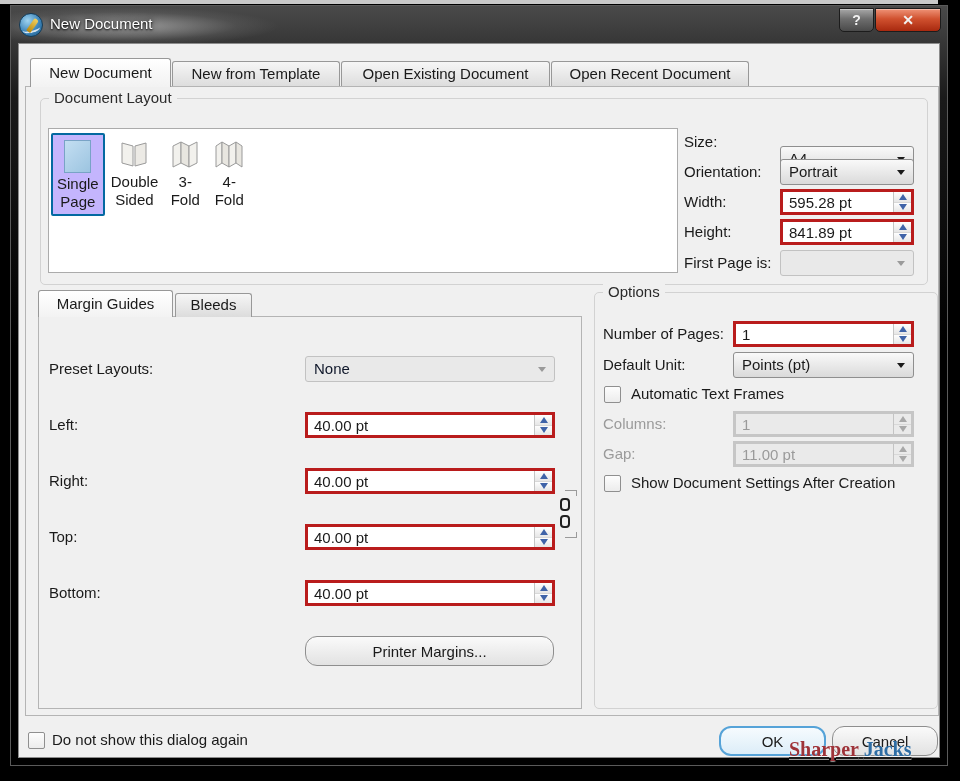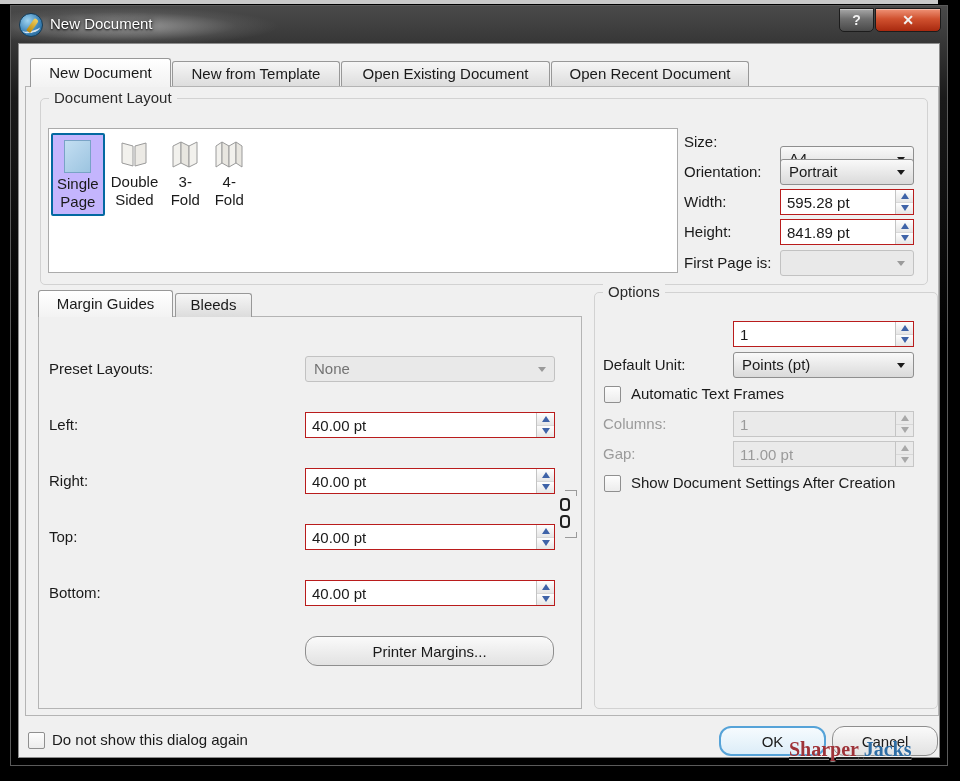--- a/index.html
+++ b/index.html
@@ -48,25 +48,25 @@
 
   .label { position:absolute; font-size:15px; color:#1a1a1a; line-height:26px; white-space:nowrap; }
   .label.disabled { color:#9a9a9a; }
 
   
   .combo { position:absolute; height:26px; border:1px solid #8f8f8f; border-radius:3px;
            background:linear-gradient(#f9f9f9,#dadada); line-height:24px; padding-left:8px;
            font-size:15px; color:#1a1a1a; cursor:default; }
   .combo .carr { position:absolute; right:8px; top:10px; width:0; height:0;
                  border-left:4px solid transparent; border-right:4px solid transparent; border-top:5px solid #1a1a1a; }
-  .combo.disabled { background:#e9e9e9; border-color:#c2c2c2; color:#737373; }
+  .combo.disabled { background:#e9e9e9; border-color:#c2c2c2; color:#0f172a; }
   .combo.disabled .carr { border-top-color:#9a9a9a; }
 
   
-  .spin { position:absolute; height:26px; background:#fff; border:1px solid #b91c1c; display:flex; }
+  .spin { position:absolute; height:26px; background:#fff; border:3px solid #b91c1c; display:flex; }
   .spin input { flex:1; min-width:0; border:none; outline:none; background:transparent;
                 font:15px "Liberation Sans", sans-serif; color:#1a1a1a; padding-left:6px; }
   .spin .btns { width:18px; display:flex; flex-direction:column; border-left:1px solid #c4c4c4; }
   .spin .sbtn { flex:1; display:flex; align-items:center; justify-content:center;
                 background:linear-gradient(#fefefe,#e6e6e6); cursor:default; }
   .spin .sbtn + .sbtn { border-top:1px solid #d8d8d8; }
   .arr-up { width:0; height:0; border-left:4px solid transparent; border-right:4px solid transparent; border-bottom:6px solid #3f63a8; }
   .arr-down { width:0; height:0; border-left:4px solid transparent; border-right:4px solid transparent; border-top:6px solid #3f63a8; }
   .spin.disabled { background:#eaeaea; border-color:#c6c6c6; }
   .spin.disabled input { color:#9a9a9a; }
@@ -311,20 +311,21 @@
         <div class="link l2"></div>
         <div class="cb-bot"></div>
       </div>
 
       <button class="btn" style="left:266px; top:319px; width:249px; height:30px;">Printer Margins...</button>
     </div>
 
     <div class="groupbox" style="left:575px; top:248px; width:344px; height:417px; z-index:2; background:#f0f0f0;">
       <div class="legend">Options</div>
 
+      <div class="label" style="left:8px; top:28px;">Number of Pages:</div>
       <div class="spin" style="left:138px; top:28px; width:181px;">
         <input value="1" style="">
         <div class="btns">
           <div class="sbtn">
               <div class="arr-up"></div>
             </div>
           <div class="sbtn">
               <div class="arr-down"></div>
             </div>
         </div>

